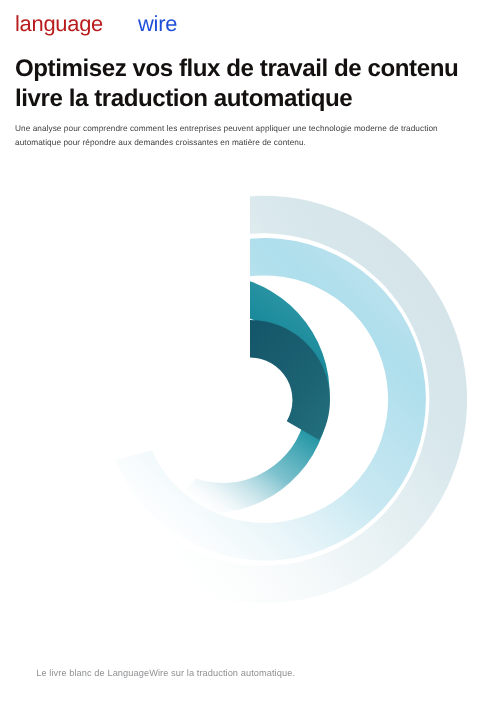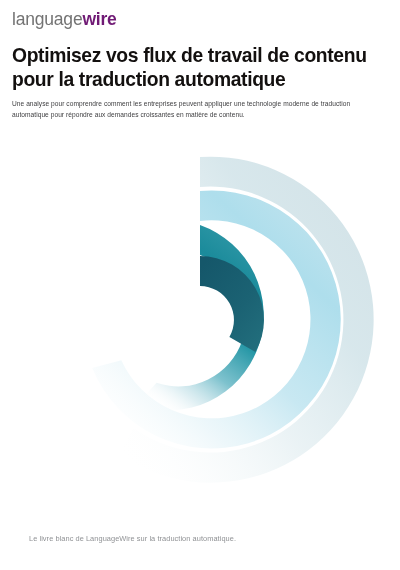--- a/index.html
+++ b/index.html
@@ -25,26 +25,27 @@
   .logo {
     position: absolute;
     left: 12px;
     top: 11px;
     font-size: 17.5px;
     line-height: 1;
     letter-spacing: -0.2px;
     white-space: nowrap;
   }
   .logo-language {
-    color: #737373;
+    color: #b91c1c;
     font-weight: 400;
   }
   .logo-wire {
-    color: #701a75;
-    font-weight: 700;
+    color: #1d4ed8;
+    font-weight: 400;
+    padding-left: 28px;
   }
 
   
   .title {
     position: absolute;
     left: 12px;
     top: 44px;
     width: 372px;
     margin: 0;
     font-size: 19.3px;
@@ -100,21 +101,21 @@
 <body>
 
 <div class="page">
 
   <div class="logo">
     <span class="logo-language">language</span><span class="logo-wire">wire</span>
   </div>
 
   <h1 class="title">
     <span class="title-line">Optimisez vos flux de travail de contenu</span>
-    <span class="title-line">pour la traduction automatique</span>
+    <span class="title-line">livre la traduction automatique</span>
   </h1>
 
   <p class="subtitle">Une analyse pour comprendre comment les entreprises peuvent appliquer une technologie moderne de traduction automatique pour répondre aux demandes croissantes en matière de contenu.</p>
 
   <div class="hero">
     <svg viewBox="0 0 400 370" xmlns="http://www.w3.org/2000/svg">
       <defs>
 
         <linearGradient id="gradOuter" x1="1" y1="0.1" x2="0.05" y2="0.95">
           <stop offset="0%" stop-color="#D2E2E7" stop-opacity="1"></stop>

